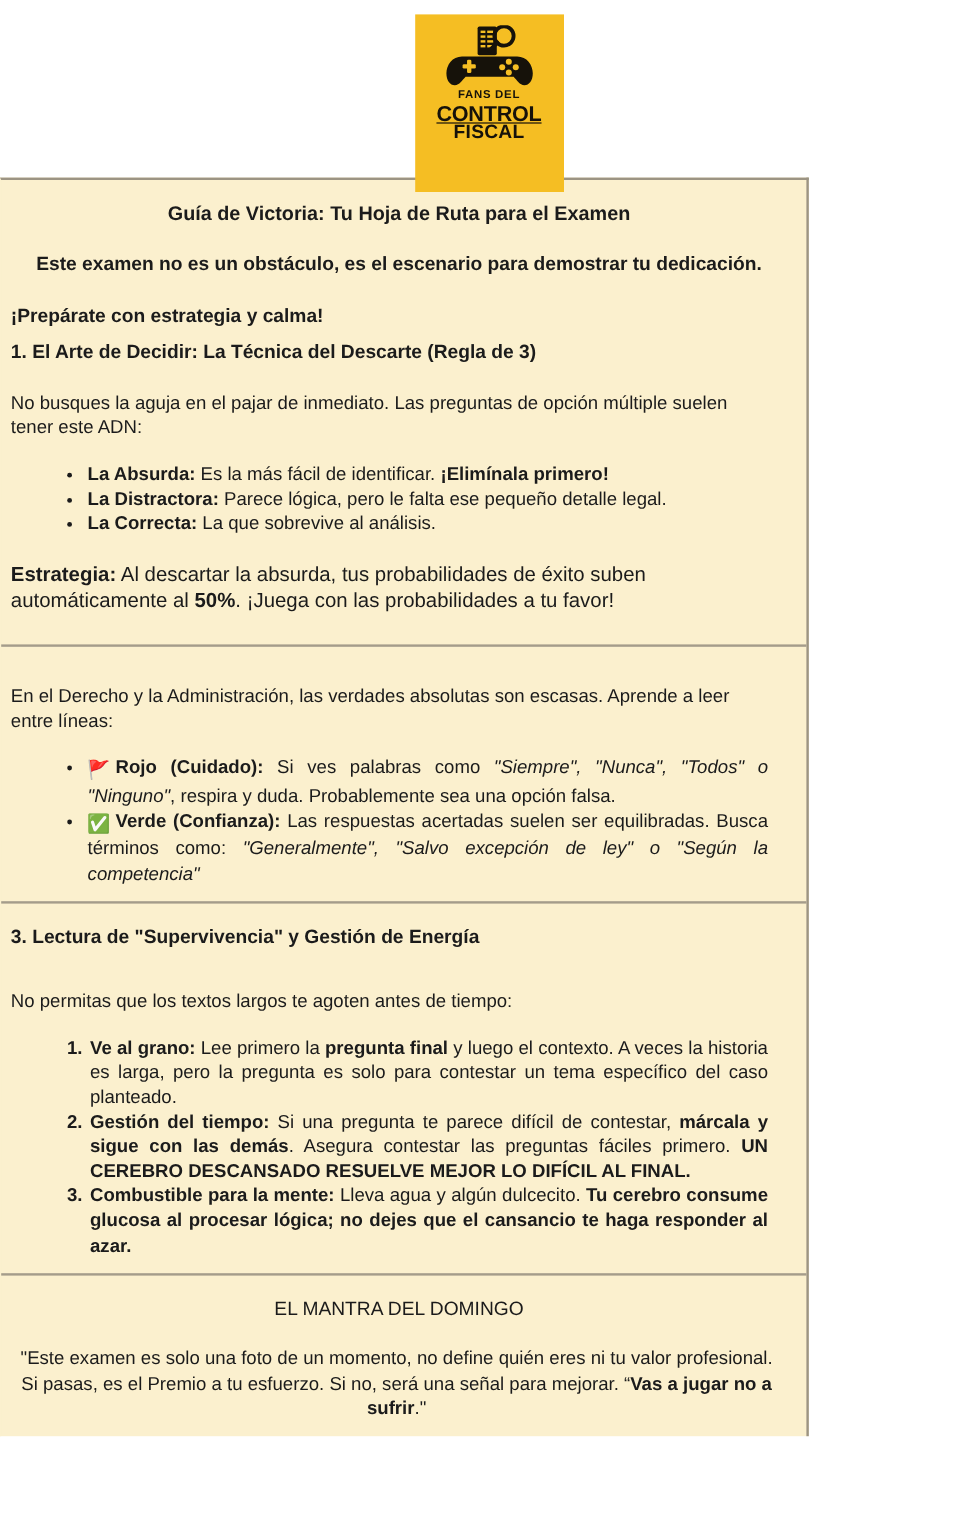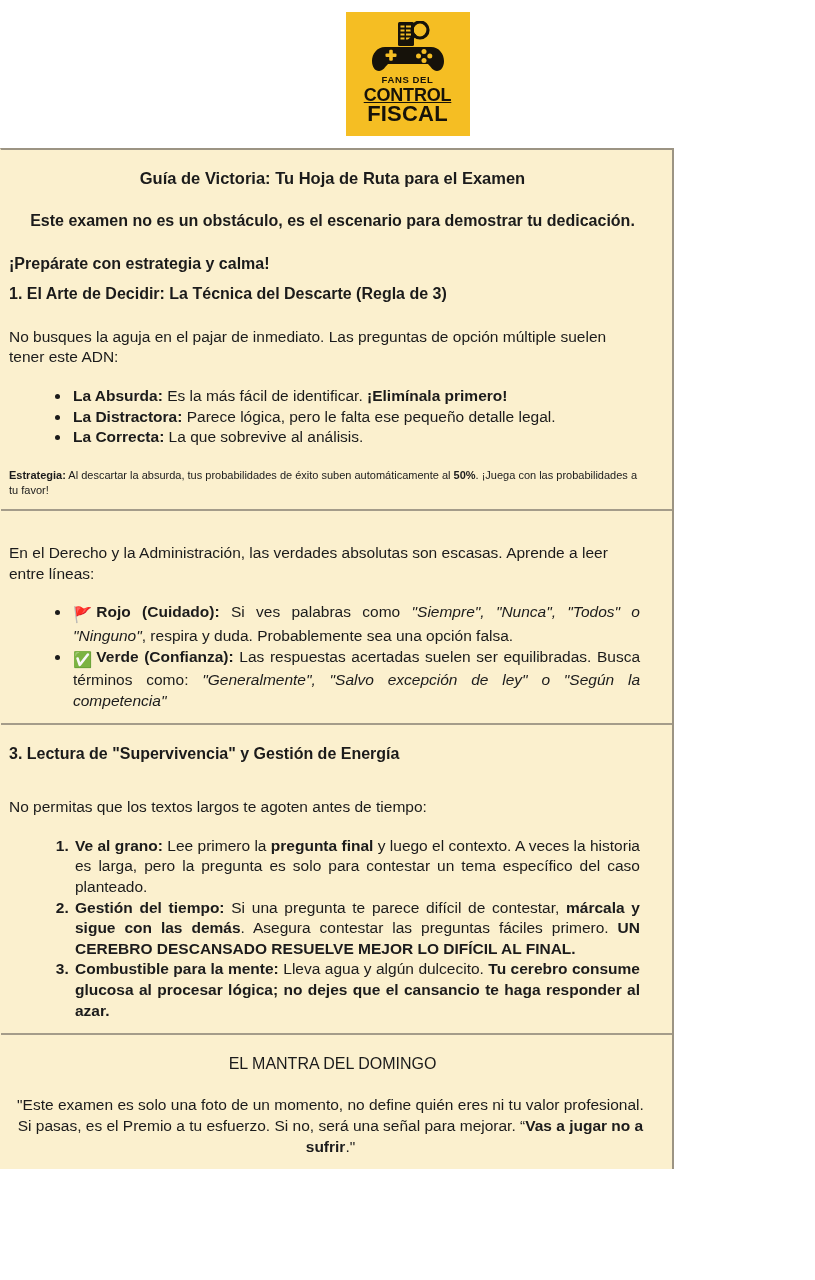--- a/index.html
+++ b/index.html
@@ -19,21 +19,21 @@
     background: #ffffff;
     height: 148px;
     display: flex;
     align-items: flex-start;
     justify-content: center;
     padding-top: 12px;
     box-sizing: border-box;
   }
   .logo-card {
     width: 124px;
-    height: 124px;
+    height: 148px;
     background: #F5BE23;
     display: flex;
     flex-direction: column;
     align-items: center;
     justify-content: flex-start;
     padding-top: 9px;
     box-sizing: border-box;
   }
   .logo-art { line-height: 0; }
   .logo-wordmark {
@@ -50,21 +50,21 @@
   }
   .logo-wm-2 {
     font-size: 18px;
     font-weight: bold;
     letter-spacing: -0.2px;
     display: block;
     margin-top: 1px;
     text-decoration: underline;
   }
   .logo-wm-3 {
-    font-size: 22px;
+    font-size: 16px;
     font-weight: bold;
     letter-spacing: 0.2px;
     display: block;
     margin-top: -1px;
   }
 
   
   .doc {
     background: #FBF0CE;
     border-top: 2px solid #9c9483;
@@ -130,22 +130,22 @@
     padding-left: 2px;
   }
   ol.num-list li { text-align: justify; font-weight: normal; }
   ol.num-list li::marker { font-weight: bold; }
   ul.disc-list li.justified { text-align: justify; }
 
   b, strong { font-weight: bold; }
   em, i { font-style: italic; }
 
   p.afterlist {
-    font-size: 11px;
-    margin: 20px 14px 0 0;
+    font-size: 17px;
+    margin: 20px 14px 12px 0;
     line-height: 1.33;
   }
 
   
   h2.mantra-title {
     font-size: 16px;
     font-weight: normal;
     text-align: center;
     margin: 10px 0 0 0;
   }

